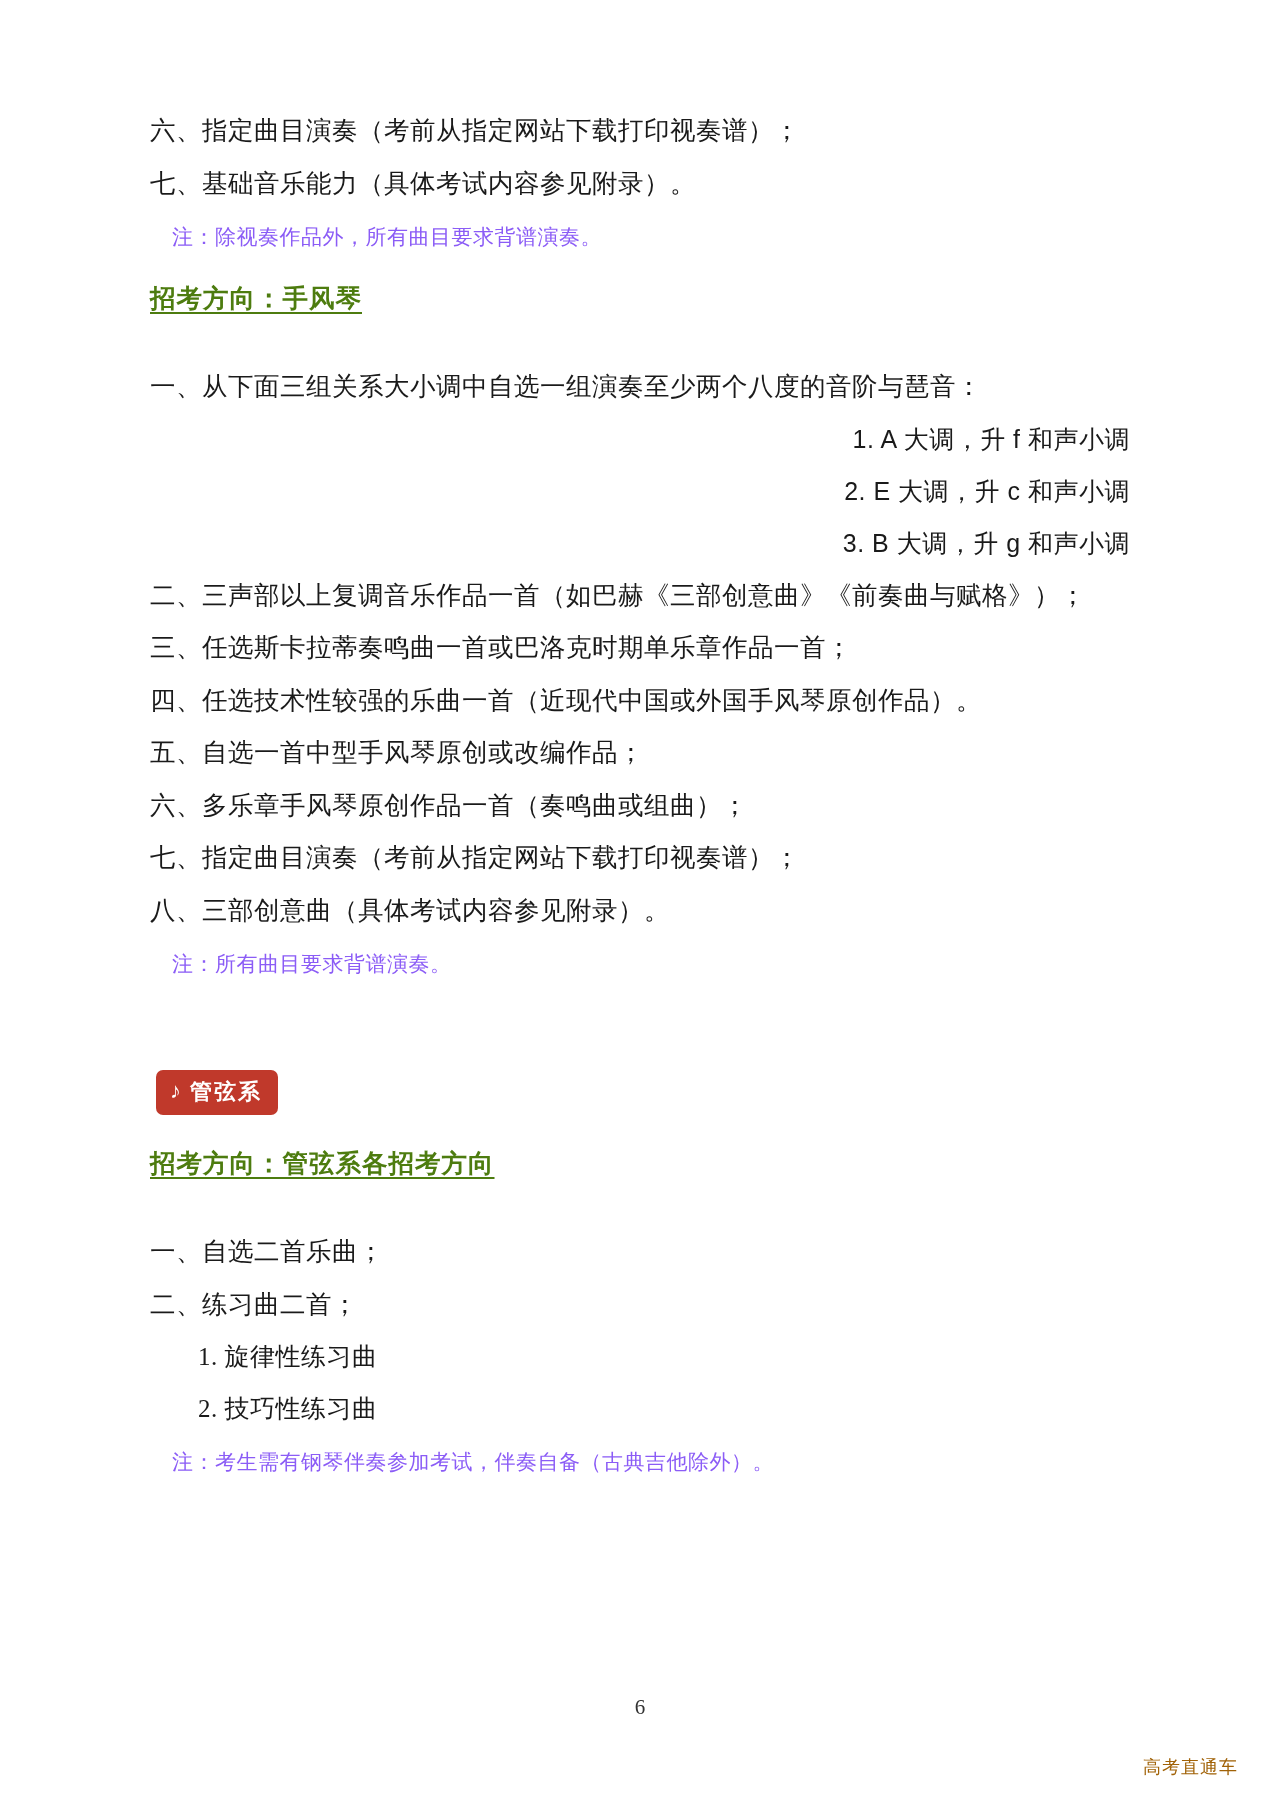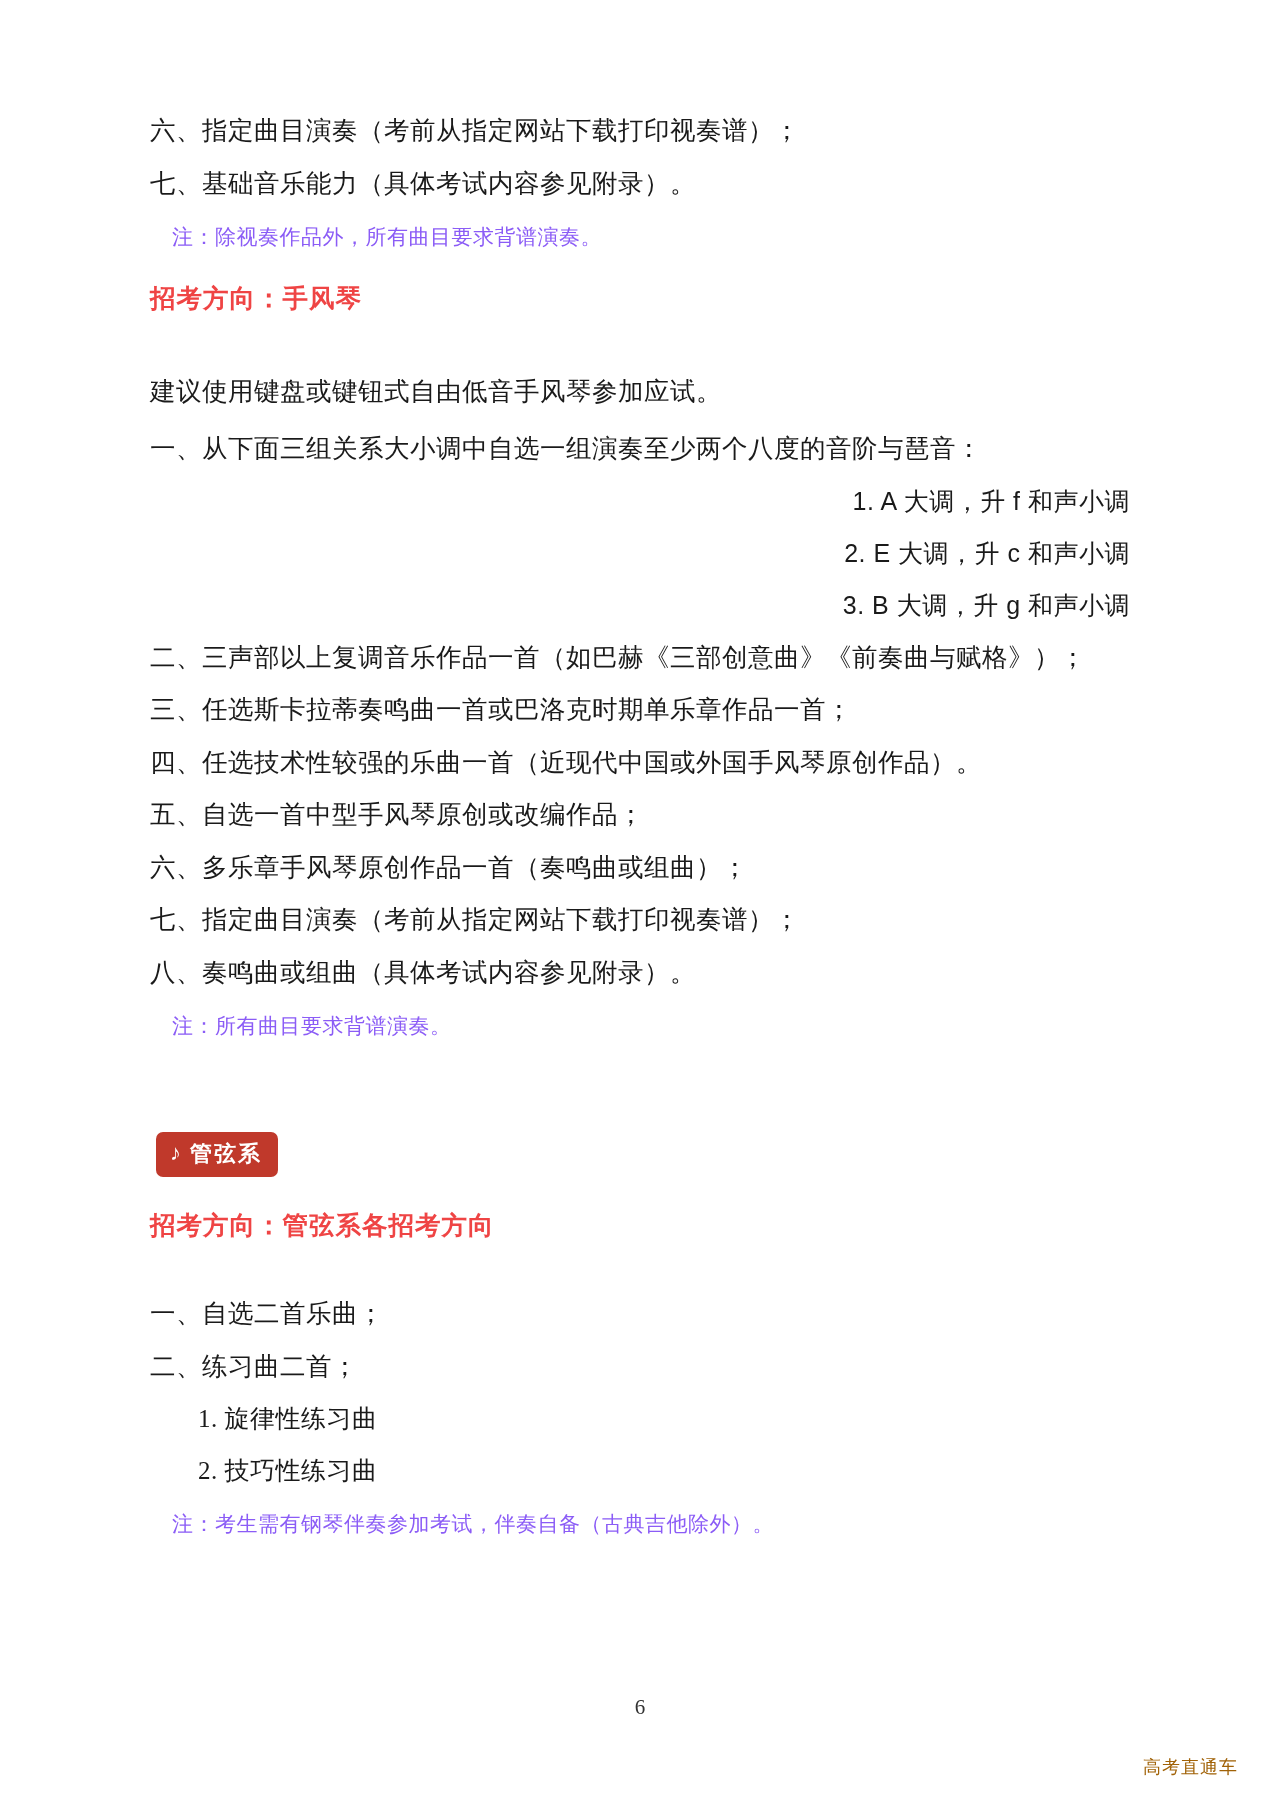--- a/index.html
+++ b/index.html
@@ -38,23 +38,24 @@
   }
   .note {
     color: #8b5cf6;
     font-size: 21px;
     padding-left: 22px;
     margin: 0 0 30px 0;
     letter-spacing: 0.5px;
     white-space: nowrap;
   }
   .dir-head {
-    color: #ef4444;
+    color: #4d7c0f;
     font-size: 25.5px;
     font-weight: bold;
+    text-decoration: underline;
     text-underline-offset: 5px;
     margin: 0 0 29px 0;
     letter-spacing: 1px;
     display: inline-block;
   }
   .dir-head-wrap {
     margin: 0 0 29px 0;
   }
   .plain {
     font-size: 25.5px;
@@ -107,34 +108,33 @@
 <div class="page">
 
   <p class="line l1">六、指定曲目演奏（考前从指定网站下载打印视奏谱）；</p>
   <p class="line l1">七、基础音乐能力（具体考试内容参见附录）。</p>
   <p class="note">注：除视奏作品外，所有曲目要求背谱演奏。</p>
 
   <div class="dir-head-wrap">
     <span class="dir-head">招考方向：手风琴</span>
   </div>
 
-  <p class="plain">建议使用键盘或键钮式自由低音手风琴参加应试。</p>
 
   <p class="line l1">一、从下面三组关系大小调中自选一组演奏至少两个八度的音阶与琶音：</p>
   <p class="line sub latin">1. A 大调，升 f 和声小调</p>
   <p class="line sub latin">2. E 大调，升 c 和声小调</p>
   <p class="line sub latin">3. B 大调，升 g 和声小调</p>
 
   <p class="line l1">二、三声部以上复调音乐作品一首（如巴赫《三部创意曲》《前奏曲与赋格》）；</p>
   <p class="line l1">三、任选斯卡拉蒂奏鸣曲一首或巴洛克时期单乐章作品一首；</p>
   <p class="line l1">四、任选技术性较强的乐曲一首（近现代中国或外国手风琴原创作品）。</p>
   <p class="line l1">五、自选一首中型手风琴原创或改编作品；</p>
   <p class="line l1">六、多乐章手风琴原创作品一首（奏鸣曲或组曲）；</p>
   <p class="line l1">七、指定曲目演奏（考前从指定网站下载打印视奏谱）；</p>
-  <p class="line l1">八、奏鸣曲或组曲（具体考试内容参见附录）。</p>
+  <p class="line l1">八、三部创意曲（具体考试内容参见附录）。</p>
 
   <p class="note">注：所有曲目要求背谱演奏。</p>
 
   <div class="spacer-lg"></div>
 
   <div class="badge-row">
     <span class="dept-badge">
       <span class="note-icon">♪</span>
       <span>管弦系</span>
     </span>

